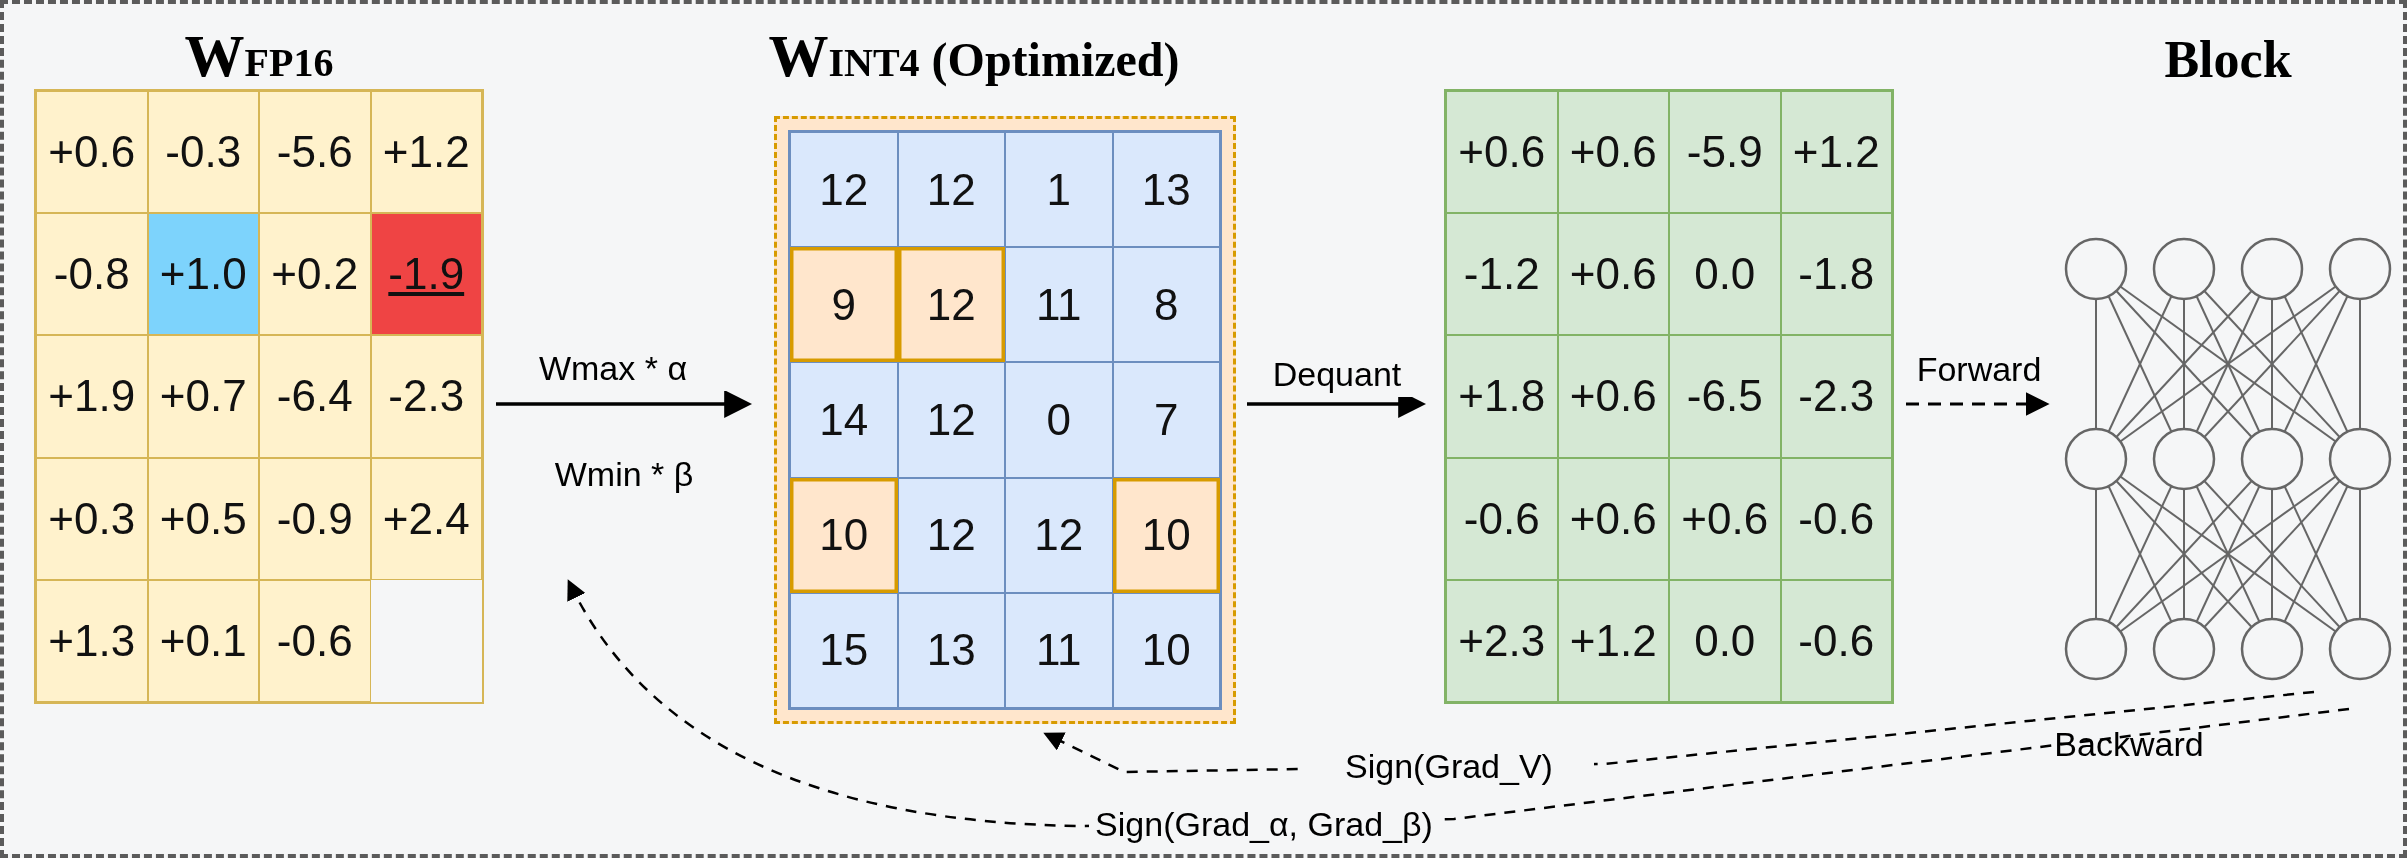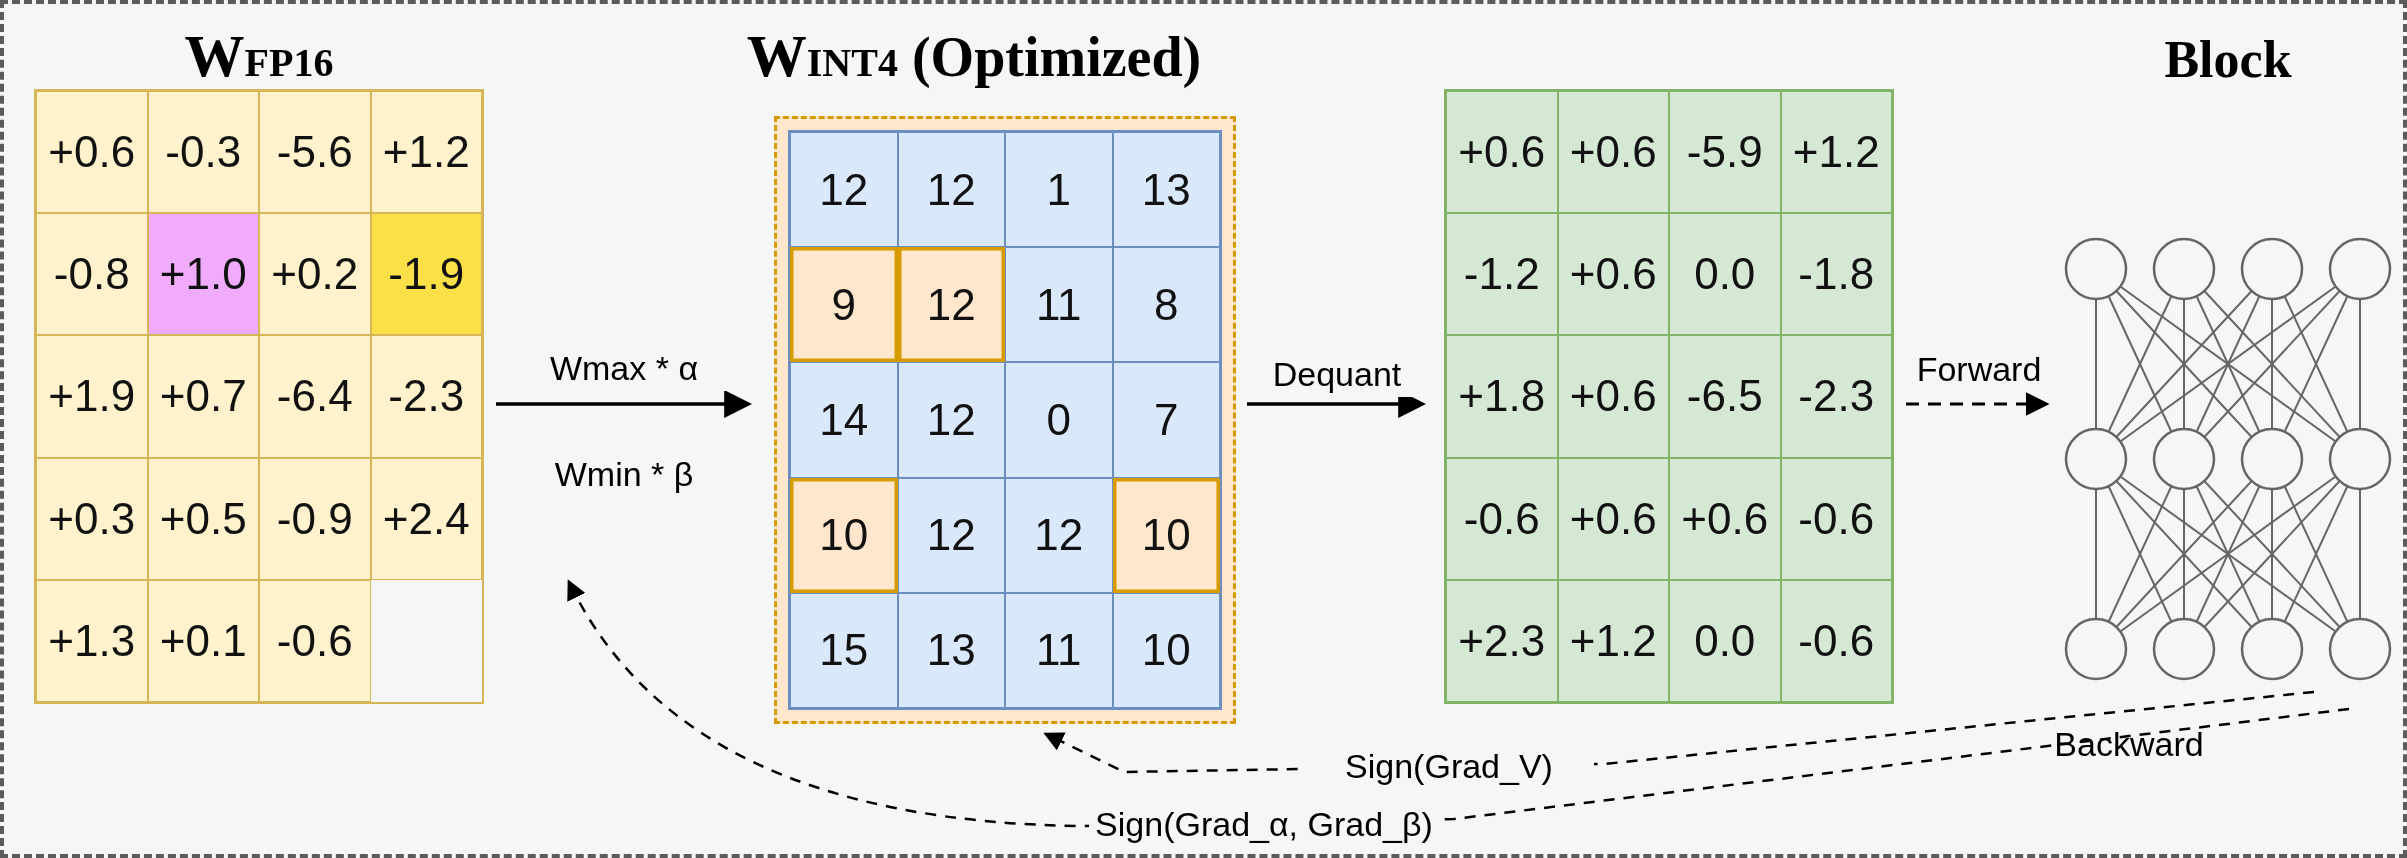--- a/index.html
+++ b/index.html
@@ -7,21 +7,21 @@
   .canvas {
     position:relative; width:2407px; height:858px;
     background:#f5f6f7; border:4px dashed #5b5b5b; overflow:hidden;
   }
   .title {
     position:absolute; text-align:center; white-space:nowrap;
     font-family:"Liberation Serif", serif; font-weight:bold; color:#000;
   }
   .t-main   { font-size:60px; }
   .t-sub    { font-size:40px; }
-  .t-suffix { font-size:56px; }
+  .t-suffix { font-size:48px; }
   .block-title { font-family:"Liberation Serif", serif; font-weight:bold; font-size:52px; }
   .matrix {
     display:grid; grid-template-columns:repeat(4,1fr); grid-template-rows:repeat(5,1fr);
   }
   .matrix.abs { position:absolute; }
   .cell {
     display:flex; align-items:center; justify-content:center;
     font-size:44px; color:#111; border:1.5px solid;
   }
   .int4-box {
@@ -61,23 +61,23 @@
     <span class="t-main">W</span><span class="t-sub">INT4</span><span class="t-suffix"> (Optimized)</span>
   </div>
   <div class="title block-title" style="left:2074px; top:26px; width:300px;">Block</div>
 
   <div class="matrix abs" style="left: 30px; top: 85px; width: 450px; height: 615px; border: 2px solid rgb(214, 182, 86);">
       <div class="cell" style="background: rgb(255, 242, 204); border-color: rgb(214, 182, 86);">+0.6</div>
       <div class="cell" style="background: rgb(255, 242, 204); border-color: rgb(214, 182, 86);">-0.3</div>
       <div class="cell" style="background: rgb(255, 242, 204); border-color: rgb(214, 182, 86);">-5.6</div>
       <div class="cell" style="background: rgb(255, 242, 204); border-color: rgb(214, 182, 86);">+1.2</div>
       <div class="cell" style="background: rgb(255, 242, 204); border-color: rgb(214, 182, 86); text-align: center;">-0.8</div>
-      <div class="cell" style="background: #f0abfc; border-color: rgb(214, 182, 86);">+1.0</div>
+      <div class="cell" style="background: #7dd3fc; border-color: rgb(214, 182, 86);">+1.0</div>
       <div class="cell" style="background: rgb(255, 242, 204); border-color: rgb(214, 182, 86);">+0.2</div>
-      <div class="cell" style="background: #fde047; border-color: rgb(214, 182, 86);">-1.9</div>
+      <div class="cell" style="background: #ef4444; border-color: rgb(214, 182, 86); text-decoration: underline;">-1.9</div>
       <div class="cell" style="background: rgb(255, 242, 204); border-color: rgb(214, 182, 86);">+1.9</div>
       <div class="cell" style="background: rgb(255, 242, 204); border-color: rgb(214, 182, 86);">+0.7</div>
       <div class="cell" style="background: rgb(255, 242, 204); border-color: rgb(214, 182, 86);">-6.4</div>
       <div class="cell" style="background: rgb(255, 242, 204); border-color: rgb(214, 182, 86);">-2.3</div>
       <div class="cell" style="background: rgb(255, 242, 204); border-color: rgb(214, 182, 86);">+0.3</div>
       <div class="cell" style="background: rgb(255, 242, 204); border-color: rgb(214, 182, 86);">+0.5</div>
       <div class="cell" style="background: rgb(255, 242, 204); border-color: rgb(214, 182, 86);">-0.9</div>
       <div class="cell" style="background: rgb(255, 242, 204); border-color: rgb(214, 182, 86);">+2.4</div>
       <div class="cell" style="background: rgb(255, 242, 204); border-color: rgb(214, 182, 86);">+1.3</div>
       <div class="cell" style="background: rgb(255, 242, 204); border-color: rgb(214, 182, 86);">+0.1</div>
@@ -172,21 +172,21 @@
         <circle cx="42" cy="230" r="30" fill="#f5f6f7" stroke="#666666" stroke-width="2.5"></circle>
         <circle cx="130" cy="230" r="30" fill="#f5f6f7" stroke="#666666" stroke-width="2.5"></circle>
         <circle cx="218" cy="230" r="30" fill="#f5f6f7" stroke="#666666" stroke-width="2.5"></circle>
         <circle cx="306" cy="230" r="30" fill="#f5f6f7" stroke="#666666" stroke-width="2.5"></circle>
         <circle cx="42" cy="420" r="30" fill="#f5f6f7" stroke="#666666" stroke-width="2.5"></circle>
         <circle cx="130" cy="420" r="30" fill="#f5f6f7" stroke="#666666" stroke-width="2.5"></circle>
         <circle cx="218" cy="420" r="30" fill="#f5f6f7" stroke="#666666" stroke-width="2.5"></circle>
         <circle cx="306" cy="420" r="30" fill="#f5f6f7" stroke="#666666" stroke-width="2.5"></circle>
       </svg></div>
 
-  <div class="lbl" style="left:505px; top:342px; width:230px;">Wmax * α</div>
+  <div class="lbl" style="left:494px; top:342px; width:230px;">Wmax * α</div>
   <div class="lbl" style="left:505px; top:416px; width:230px;margin-top:32px;">Wmin * β</div>
   <div class="lbl" style="left:1238px; top:348px; width:190px;">Dequant</div>
   <div class="lbl nobg" style="left:1880px; top:343px; width:190px;">Forward</div>
   <div class="lbl nobg" style="left:2030px; top:718px; width:190px;">Backward</div>
   <div class="lbl" style="left:1300px; top:740px; width:290px;">Sign(Grad_V)</div>
   <div class="lbl" style="left:1085px; top:798px; width:350px;">Sign(Grad_α, Grad_β)</div>
 
 </div>
 
 </body></html>

